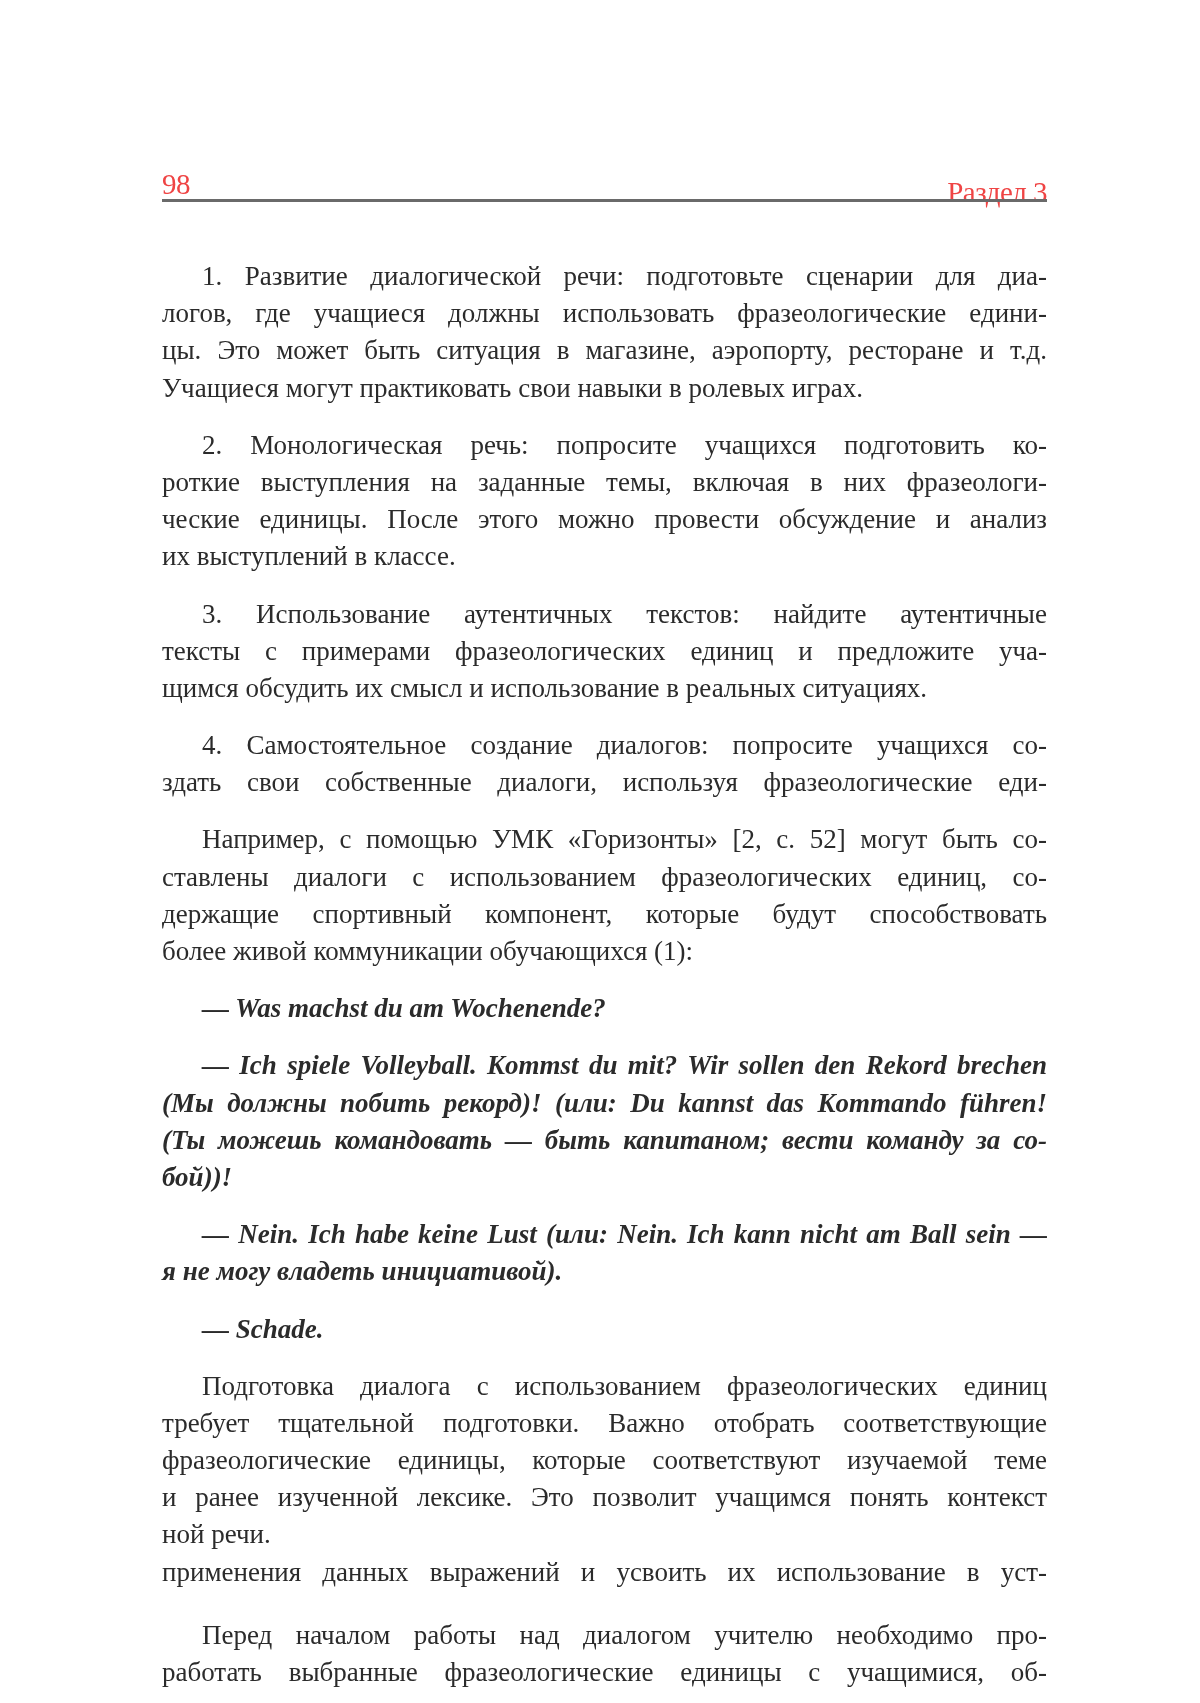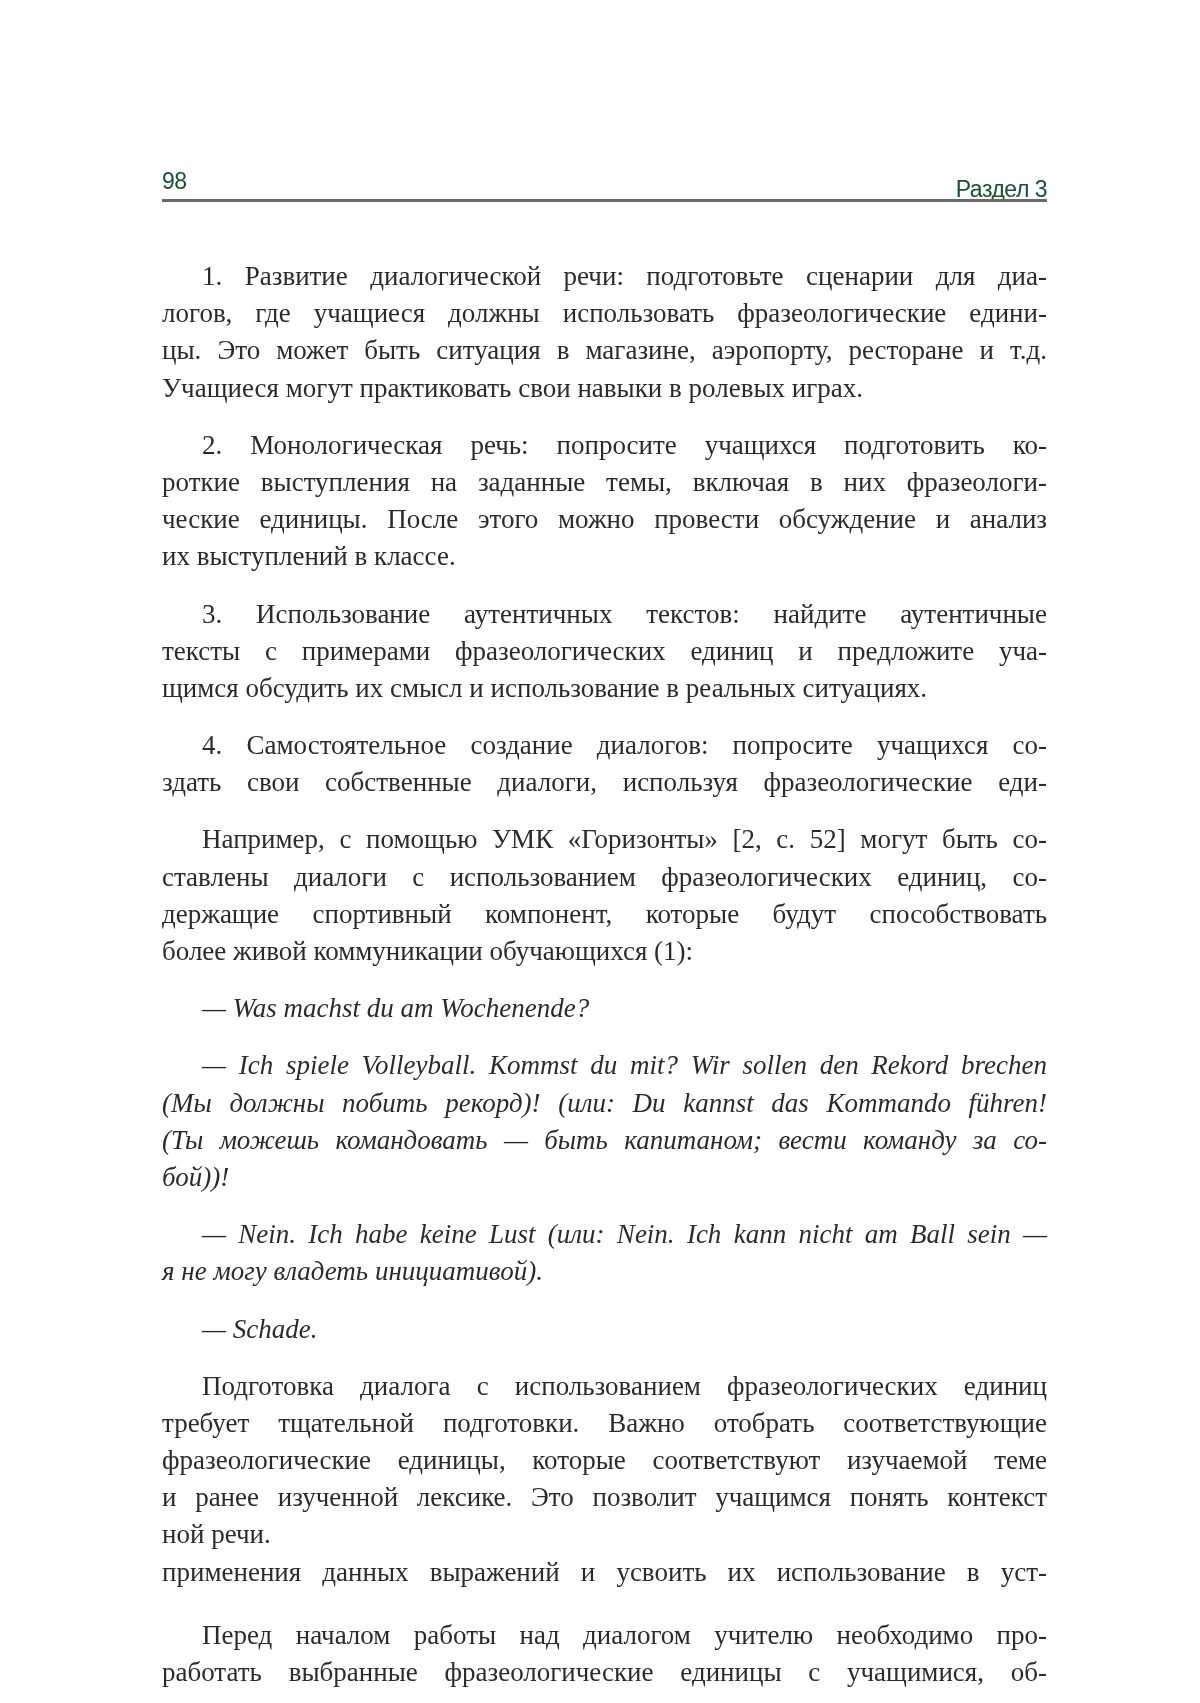--- a/index.html
+++ b/index.html
@@ -19,24 +19,24 @@
       left: 162px;
       top: 0;
       width: 885px;
     }
     .running-head {
       position: absolute;
       top: 168px;
       left: 0;
       width: 885px;
       height: 32px;
-      font-family: Liberation Sans, sans-serif;
-      font-size: 23px;
+      font-family: Liberation Serif, serif;
+      font-size: 29px;
       font-weight: 300;
-      color: #14532d;
+      color: #ef4444;
       letter-spacing: -0.5px;
     }
     .running-head .page-number {
       position: absolute;
       left: 0;
       top: 0;
     }
     .running-head .section-title {
       position: absolute;
       right: 0;
@@ -69,20 +69,21 @@
     }
     .line.last {
       text-align-last: left;
     }
     .line.indent {
       padding-left: 40px;
       margin-top: 20px;
     }
     .line.italic {
       font-style: italic;
+      font-weight: bold;
     }
     .para-gap {
       height: 6px;
     }
   </style>
 </head>
 <body>
 
 <div class="page">
   <div class="running-head">

